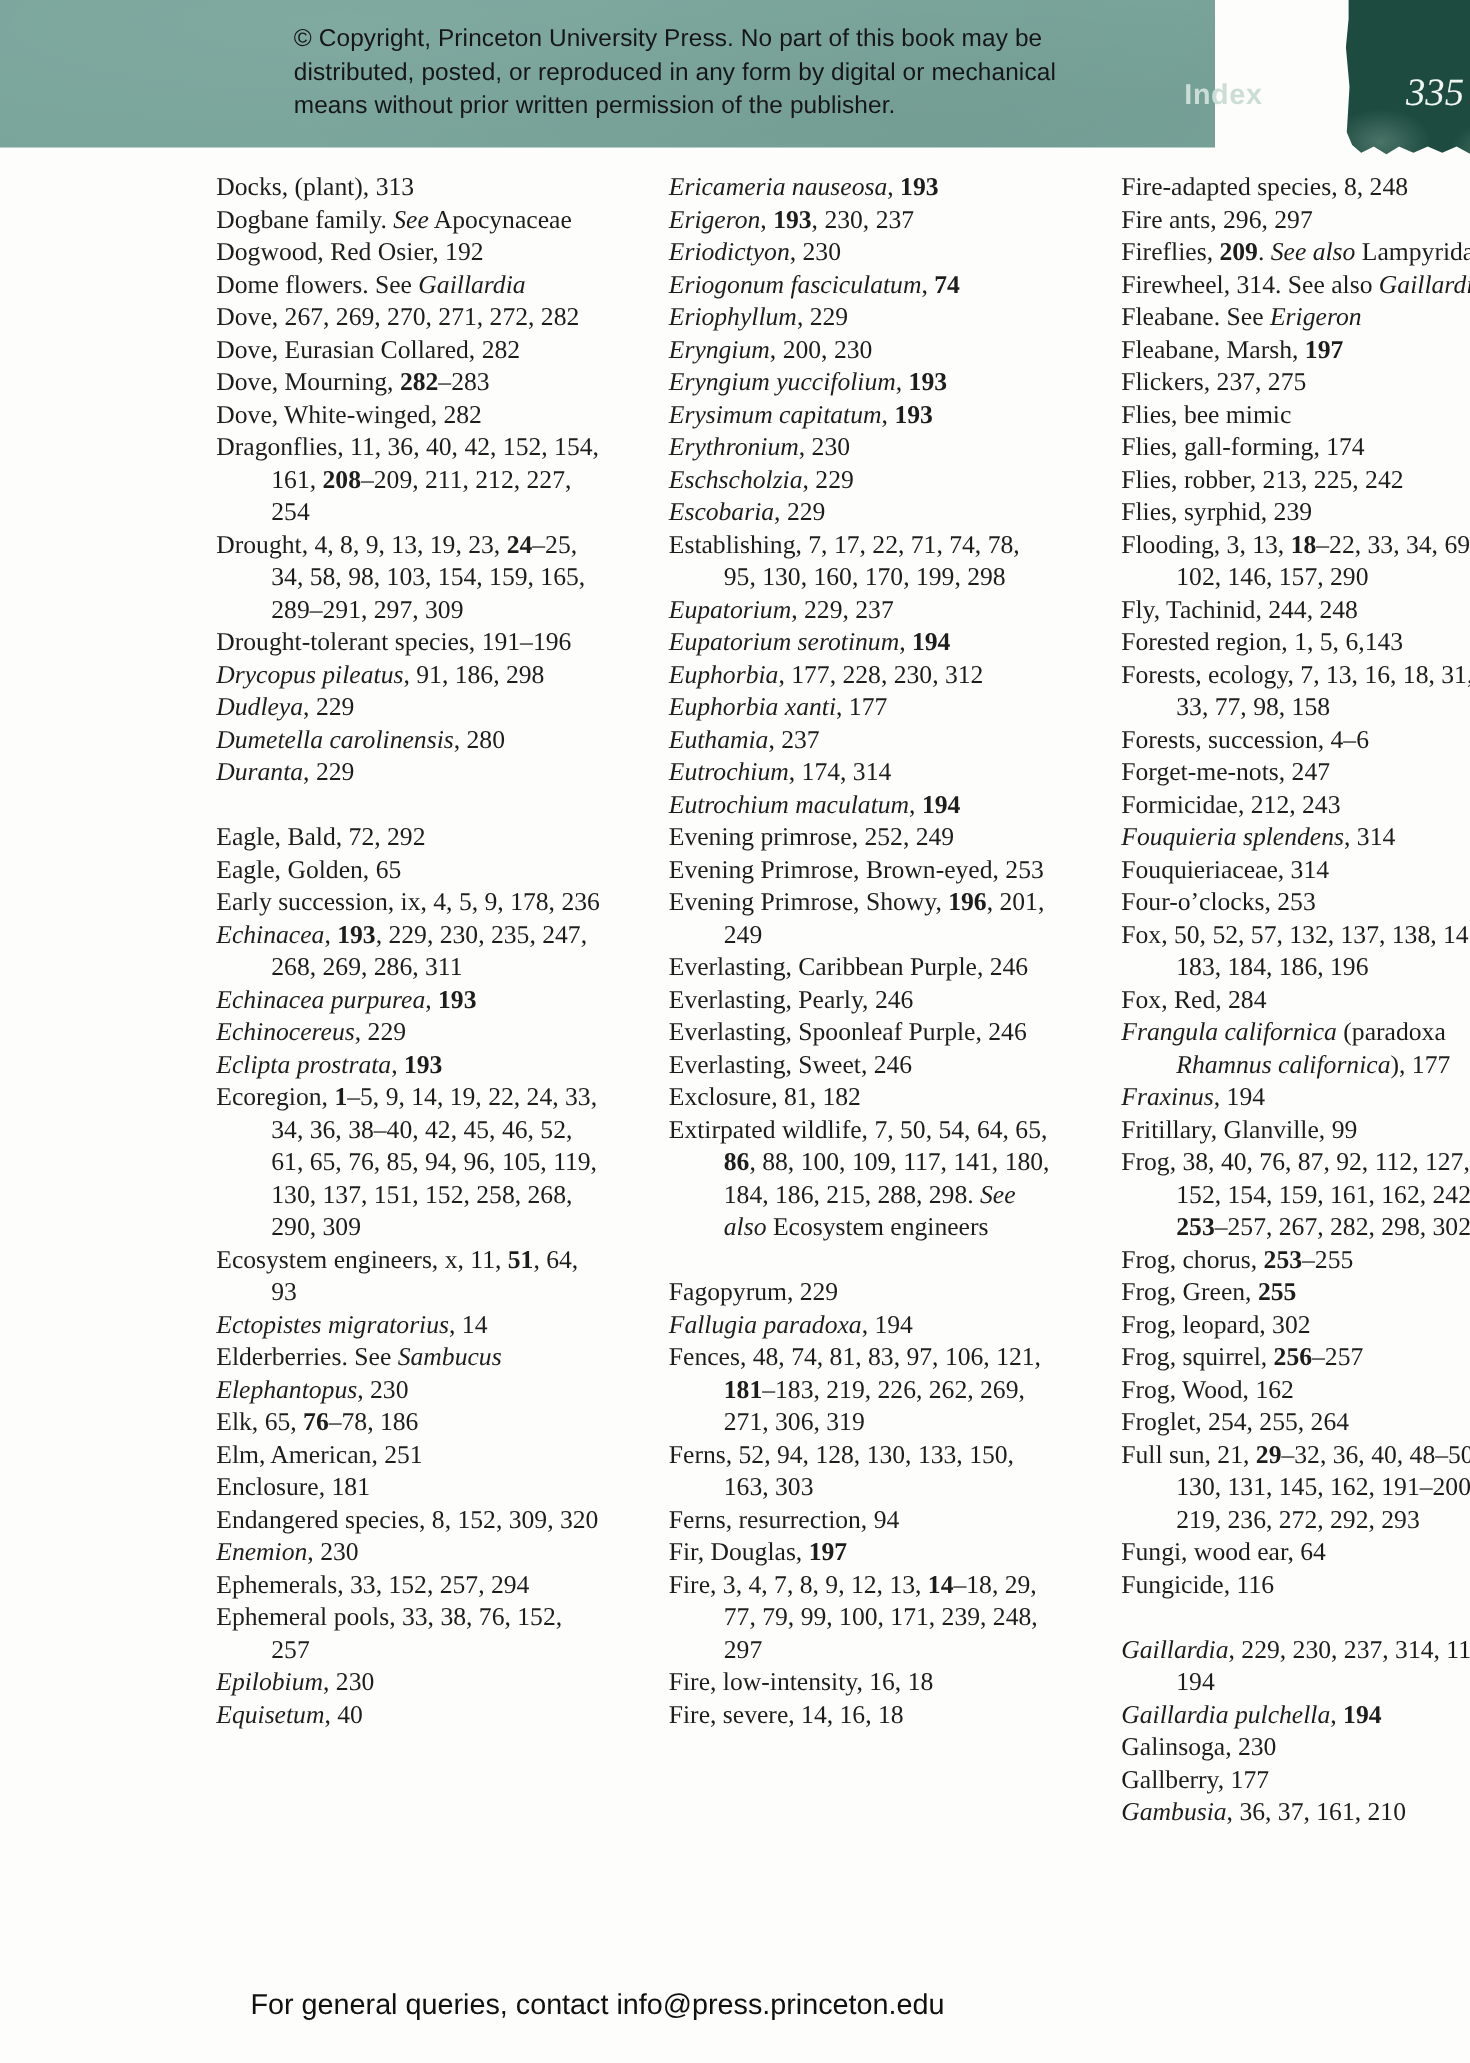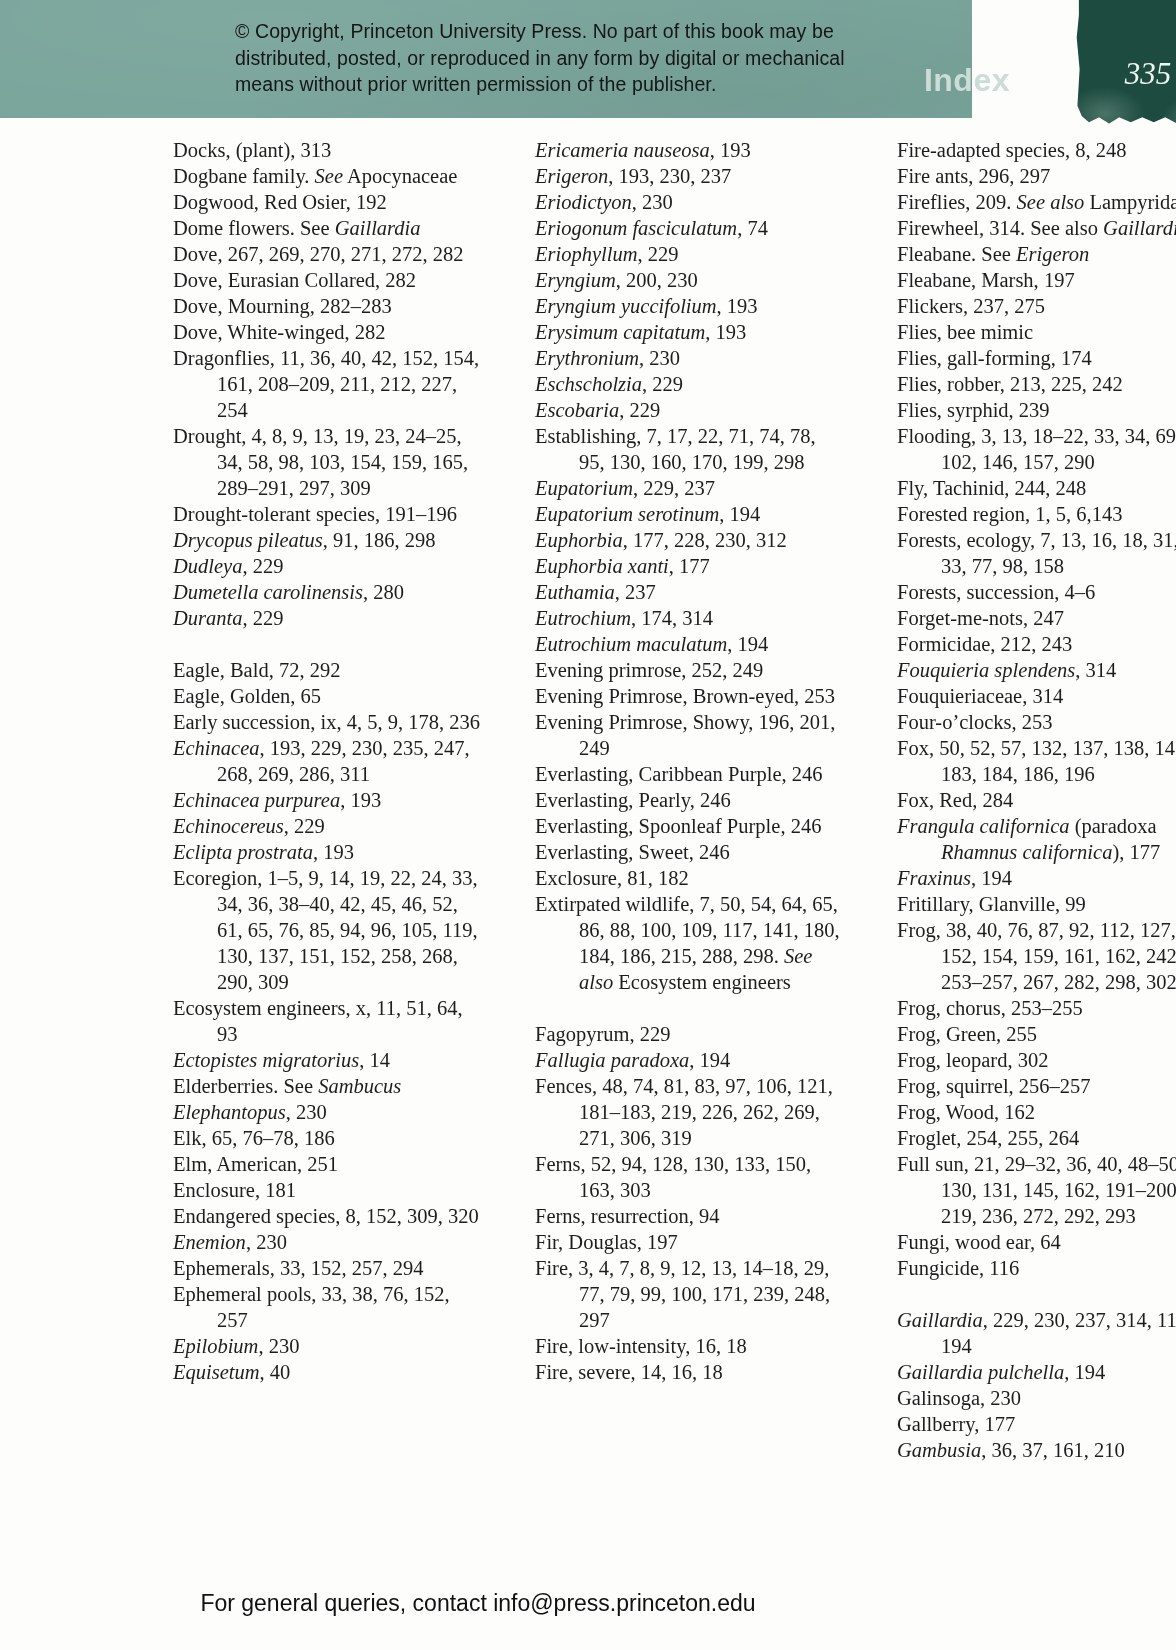--- a/index.html
+++ b/index.html
@@ -33,21 +33,21 @@
     letter-spacing: 0.1px;
   }
   .index-label {
     position: absolute;
     top: 62px;
     left: 900px;
     width: 110px;
     text-align: right;
     font-family: "Liberation Sans", sans-serif;
     font-weight: bold;
-    font-size: 32px;
+    font-size: 23px;
     color: #ccdcd6;
     letter-spacing: 0.5px;
   }
   .pagenum-box {
     position: absolute;
     top: 0;
     left: 1076px;
     width: 144px;
     height: 126px;
     background:
@@ -83,21 +83,21 @@
     margin: 0;
     padding-left: 44px;
     text-indent: -44px;
     font-size: 20.5px;
     line-height: 26px;
     color: #1d1d1d;
     hyphens: none;
   }
   .e.gap { margin-top: 26px; }
   .i { font-style: italic; }
-  .b { font-weight: normal; }
+  .b { font-weight: bold; }
   
   .footer {
     position: absolute;
     top: 1590px;
     left: 0;
     width: 956px;
     text-align: center;
     font-family: "Liberation Sans", sans-serif;
     font-size: 23px;
     color: #101010;

